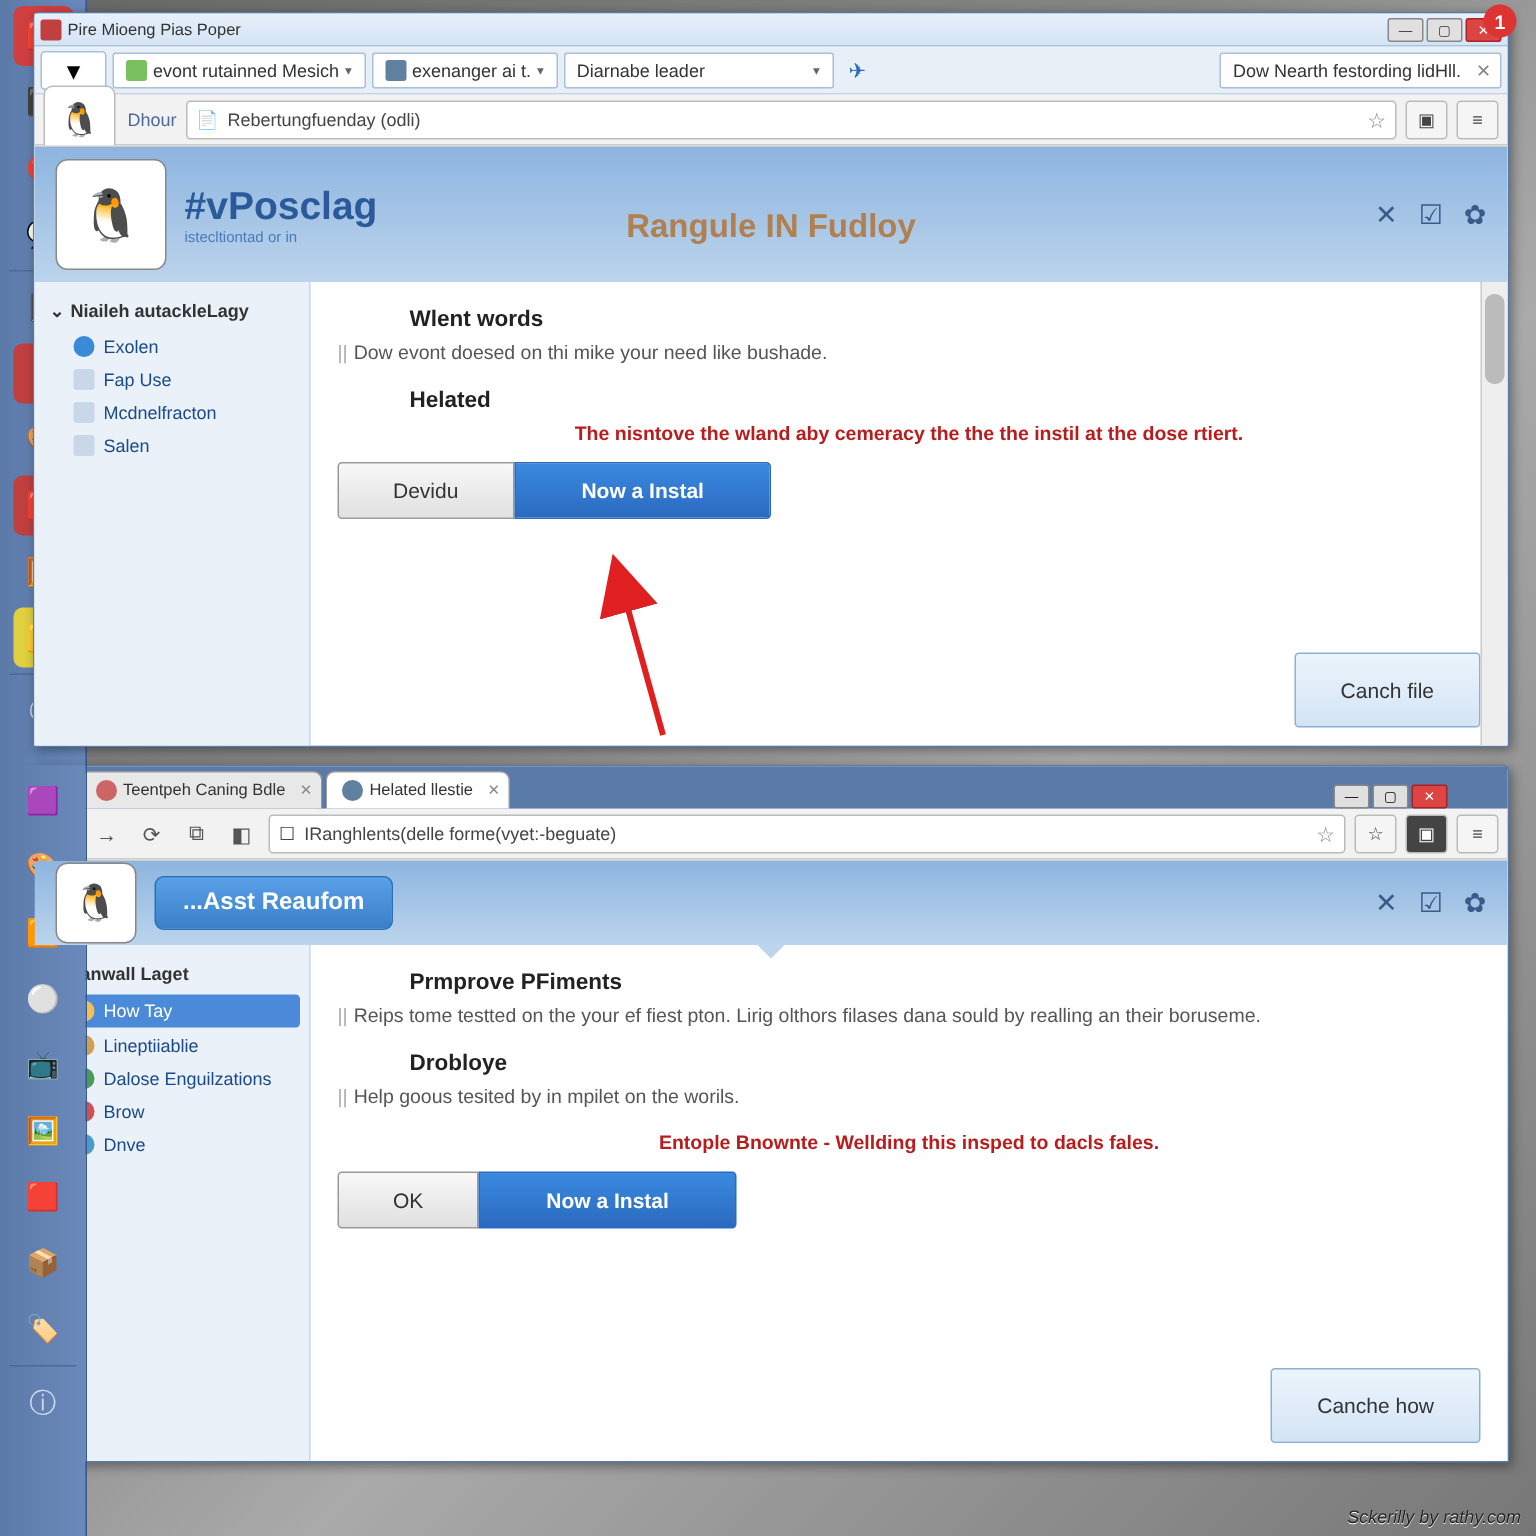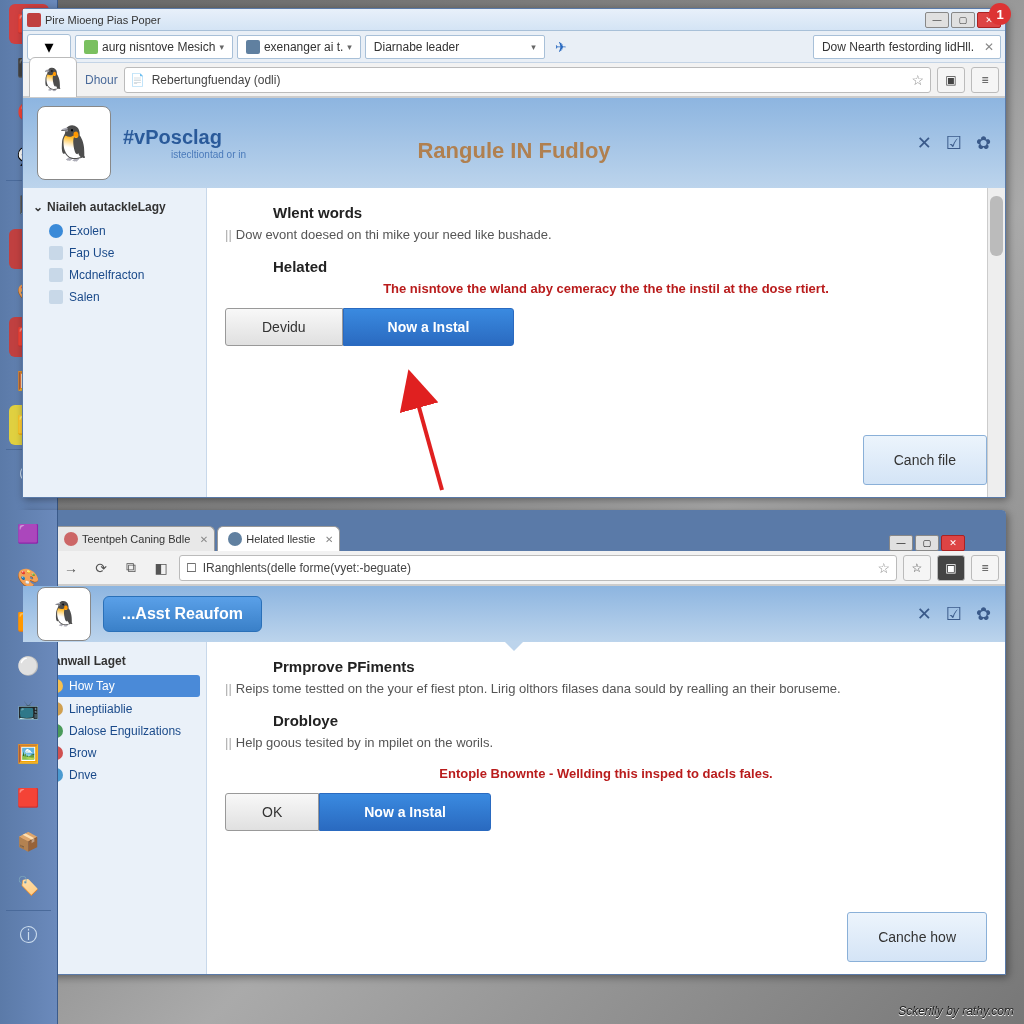--- a/index.html
+++ b/index.html
@@ -15,38 +15,38 @@
 
 .titlebar { height:22px; background:linear-gradient(#e8f0fa,#d4e4f5); border-bottom:1px solid #a8c0d8; display:flex; align-items:center; font-size:11px; color:#333; padding:0 4px; }
 .titlebar .sp { flex:1; }
 .win-btn { width:24px; height:16px; margin-left:2px; border:1px solid #888; background:#e0e0e0; font-size:9px; line-height:14px; text-align:center; border-radius:2px; }
 .win-btn.close { background:#d44; color:#fff; border-color:#a22; }
 
 .bm-bar { height:32px; background:#e9eff6; border-bottom:1px solid #c4d4e6; display:flex; align-items:center; padding:0 4px; gap:4px; }
 .bm-drop { border:1px solid #a8c0d8; background:#fff; padding:4px 8px; font-size:12px; color:#333; display:flex; align-items:center; gap:4px; border-radius:2px; }
 .bm-drop .car { font-size:9px; color:#666; }
 .bm-ico { width:14px; height:14px; background:#8ac; border-radius:2px; }
-.tab-row { height:40px; display:flex; align-items:end; padding:0 40px 0 2px; gap:0; background:transparent; position:relative; }
+.tab-row { height:28px; display:flex; align-items:end; padding:0 40px 0 2px; gap:0; background:transparent; position:relative; }
 .tab2 { border:1px solid #999; border-bottom:none; background:#e8e8e8; padding:5px 24px 5px 10px; font-size:11px; color:#333; border-radius:6px 6px 0 0; margin-right:2px; position:relative; display:flex; align-items:center; gap:4px; }
 .tab2.act { background:#ffffff; }
 .tab2 .x { position:absolute; right:6px; font-size:10px; color:#888; }
 .tab2-ico { width:14px;height:14px;background:#c66;border-radius:50%;}
 
 .addr { height:34px; background:#f2f2f2; border-bottom:1px solid #ccc; display:flex; align-items:center; padding:0 6px; gap:6px; }
 .nav-btn { width:24px; height:24px; display:flex; align-items:center; justify-content:center; color:#555; font-size:14px; border-radius:3px; }
 .addr-field { flex:1; height:26px; border:1px solid #bbb; background:#fff; border-radius:3px; display:flex; align-items:center; padding:0 6px; font-size:12px; color:#444; gap:6px; }
 .addr-field .star { color:#888; font-size:14px; margin-left:auto; }
 .addr-ico { width:28px; height:26px; border:1px solid #bbb; background:#f5f5f5; border-radius:3px; display:flex; align-items:center; justify-content:center; font-size:12px; color:#444; }
 
 .page { flex:1; display:flex; background:#fff; overflow:hidden; border-top:1px solid #ccc; position:relative; }
 .page-hdr { position:absolute; left:0; right:0; top:0; height:90px; background:linear-gradient(#8db5e0,#bcd4ec); display:flex; align-items:center; padding:0 14px; gap:12px; z-index:2; }
 .page-hdr .logo { width:74px; height:74px; background:#fff; border:1px solid #888; border-radius:8px; display:flex; align-items:center; justify-content:center; font-size:34px; position:relative; }
 .badge { position:absolute; top:-6px; right:-6px; width:22px; height:22px; border-radius:50%; background:#d33; color:#fff; font-size:13px; font-weight:bold; display:flex; align-items:center; justify-content:center; }
-.page-hdr .ttl { font-size:20px; font-weight:bold; color:#2a5a9a; }
-.page-hdr .sub { font-size:10px; color:#4a7aba;margin-left:48px; }
+.page-hdr .ttl { font-size:26px; font-weight:bold; color:#2a5a9a; }
+.page-hdr .sub { font-size:10px; color:#4a7aba; }
 .hdr-right { margin-left:auto; display:flex; gap:14px; color:#3a5a8a; font-size:18px; }
 .tease { position:absolute; left:50%; transform:translateX(-50%); top:40px; font-size:22px; font-weight:bold; }
 .tease.c1 { color:#b08050; }
 
 .content-wrap { position:absolute; left:0; right:0; top:90px; bottom:0; display:flex; }
 .sidebar { width:184px; background:#eaf1f9; border-right:1px solid #c8d8ea; padding-top:6px; }
 .sb-hdr { padding:6px 10px; font-size:12px; font-weight:bold; color:#333; display:flex; align-items:center; gap:4px; }
 .sb-item { padding:4px 10px 4px 26px; font-size:12px; color:#1a4a8a; display:flex; align-items:center; gap:6px; cursor:pointer; }
 .sb-item.sel { background:#4a8ad8; color:#fff; border-radius:3px; margin:1px 6px; padding-left:20px; }
 .sb-ico { width:14px; height:14px; border-radius:2px; }
@@ -102,21 +102,21 @@
     <span>Pire Mioeng Pias Poper</span>
     <span class="sp"></span>
     <span class="win-btn">—</span>
     <span class="win-btn">▢</span>
     <span class="win-btn close">✕</span>
   </div>
   <div class="bm-bar">
     <div class="tb-ico" style="width:44px;height:26px;margin:0;background:#fff;border:1px solid #a8c0d8;border-radius:3px;display:flex;align-items:center;justify-content:center">▾</div>
     <div class="bm-drop">
         <span class="bm-ico" style="background:#7ac060"></span>
-        <span>aurg nisntove Mesich</span>
+        <span>evont rutainned Mesich</span>
         <span class="car">▾</span>
       </div>
     <div class="bm-drop">
         <span class="bm-ico" style="background:#6080a0"></span>
         <span>exenanger ai t.</span>
         <span class="car">▾</span>
       </div>
     <div class="bm-drop" style="flex:0 0 180px">
         <span>Diarnabe leader</span>
         <span class="car" style="margin-left:auto">▾</span>

